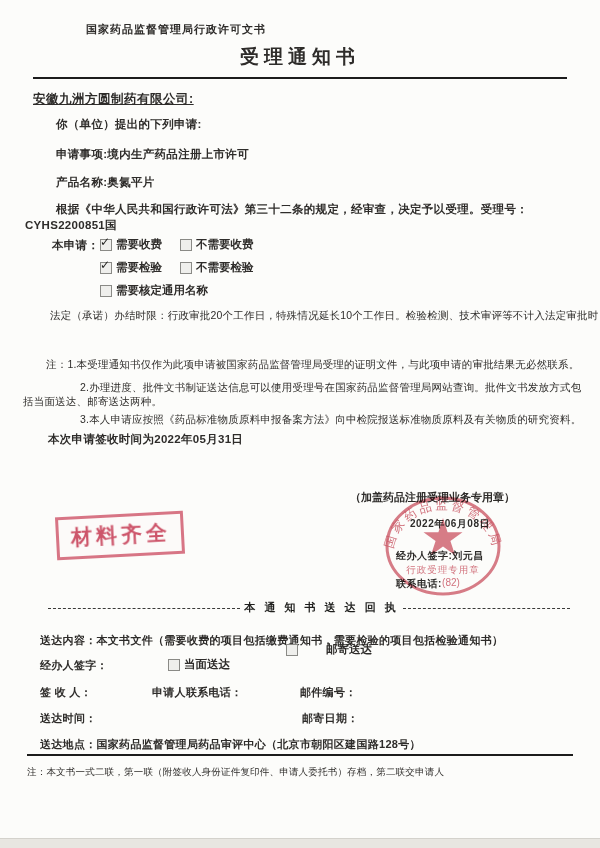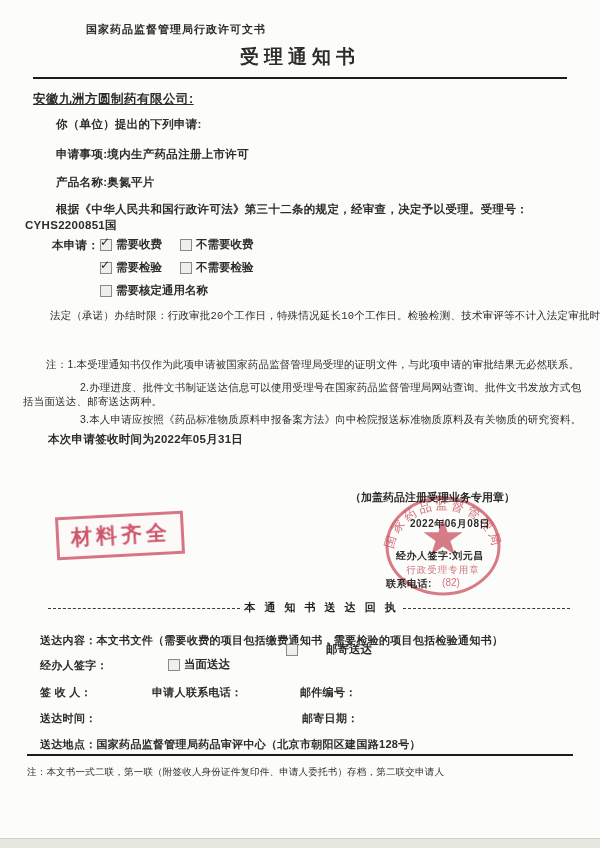--- a/index.html
+++ b/index.html
@@ -83,33 +83,33 @@
       </span>
     <span class="cb-label">不需要检验</span>
   </div>
   <div class="abs cb-row" style="left:100px;top:283px;">
     <span class="cb">
         <span></span>
       </span>
     <span class="cb-label">需要核定通用名称</span>
   </div>
 
-  <div class="abs small-line" style="left:50px;top:309px;font-family:Liberation Mono, monospace;">法定（承诺）办结时限：行政审批20个工作日，特殊情况延长10个工作日。检验检测、技术审评等不计入法定审批时</div>
+  <div class="abs small-line" style="left:50px;top:309px;">法定（承诺）办结时限：行政审批20个工作日，特殊情况延长10个工作日。检验检测、技术审评等不计入法定审批时</div>
 
   <div class="abs small-line" style="left:46px;top:358px;">注：1.本受理通知书仅作为此项申请被国家药品监督管理局受理的证明文件，与此项申请的审批结果无必然联系。</div>
   <div class="abs small-line" style="left:80px;top:381px;">2.办理进度、批件文书制证送达信息可以使用受理号在国家药品监督管理局网站查询。批件文书发放方式包</div>
   <div class="abs small-line" style="left:23px;top:395px;">括当面送达、邮寄送达两种。</div>
   <div class="abs small-line" style="left:80px;top:413px;">3.本人申请应按照《药品标准物质原料申报备案方法》向中检院报送标准物质原料及有关物质的研究资料。</div>
 
   <div class="abs body-line" style="left:48px;top:432px;">本次申请签收时间为2022年05月31日</div>
 
   <div class="abs seal-caption" style="left:350px;top:490px;">（加盖药品注册受理业务专用章）</div>
   <div class="abs seal-black" style="left:410px;top:517px;">2022年06月08日</div>
   <div class="abs seal-black" style="left:396px;top:549px;">经办人签字:刘元昌</div>
-  <div class="abs seal-black" style="left:386px;top:577px;">联系电话:</div>
+  <div class="abs seal-black" style="left:396px;top:577px;">联系电话:</div>
 
   <div class="seal-wrap" style="left:381px;top:490px;">
     <svg width="126" height="116" viewBox="0 0 126 116">
       <defs>
         <path id="sealArc" d="M 15,78 A 50,44 0 1 1 109,78" fill="none"></path>
       </defs>
       <ellipse cx="62" cy="56" rx="56" ry="48" fill="none" stroke="rgba(207,92,108,.8)" stroke-width="3"></ellipse>
       <text class="seal-ring-text" font-size="12.5" letter-spacing="3" text-anchor="middle">
         <textPath href="#sealArc" startOffset="50%">国家药品监督管理局</textPath>
       </text>

